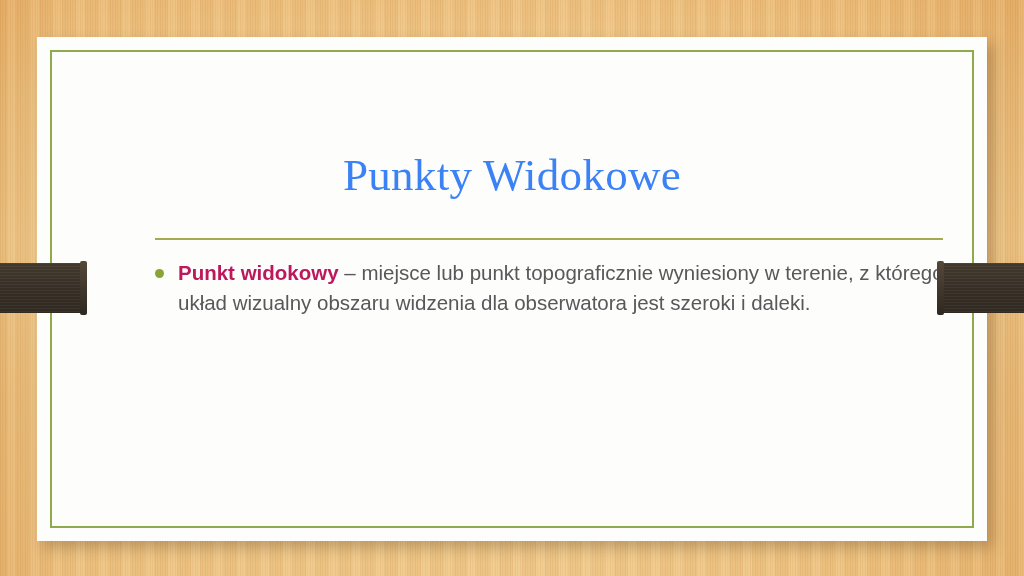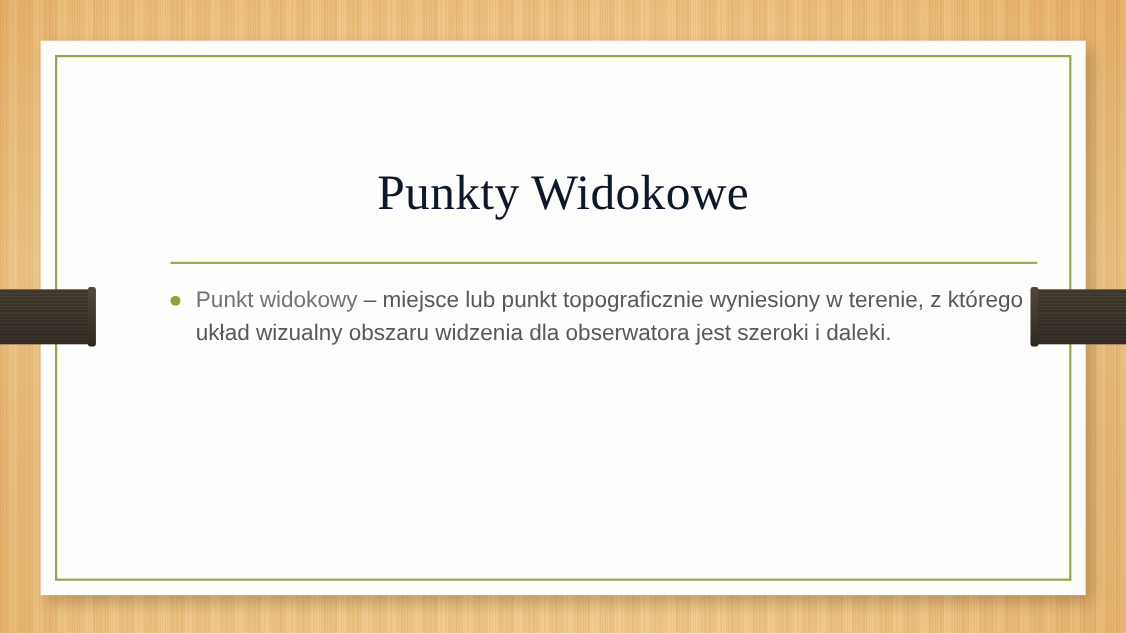--- a/index.html
+++ b/index.html
@@ -118,21 +118,21 @@
 
   .slide-title {
     position: absolute;
     left: 0;
     right: 0;
     top: 116px;
     text-align: center;
     font-family: "Liberation Serif", "DejaVu Serif", serif;
     font-size: 45px;
     font-weight: 400;
-    color: #0f172a;
+    color: #3b82f6;
     letter-spacing: 0.3px;
     line-height: 1;
   }
 
   .title-rule {
     position: absolute;
     left: 118px;
     top: 201px;
     width: 788px;
     height: 2px;
@@ -160,22 +160,22 @@
     position: absolute;
     left: 5px;
     top: 11px;
     width: 9px;
     height: 9px;
     border-radius: 50%;
     background: #8aa336;
   }
   .bullet-text { display: inline; }
   .term-strong {
-    font-weight: normal;
-    color: #737373;
+    font-weight: bold;
+    color: #be185d;
   }
 </style>
 </head>
 <body>
 
 <div class="slide-stage">
 
   <div class="wood-backdrop"></div>
 
   <div class="slide-card">

